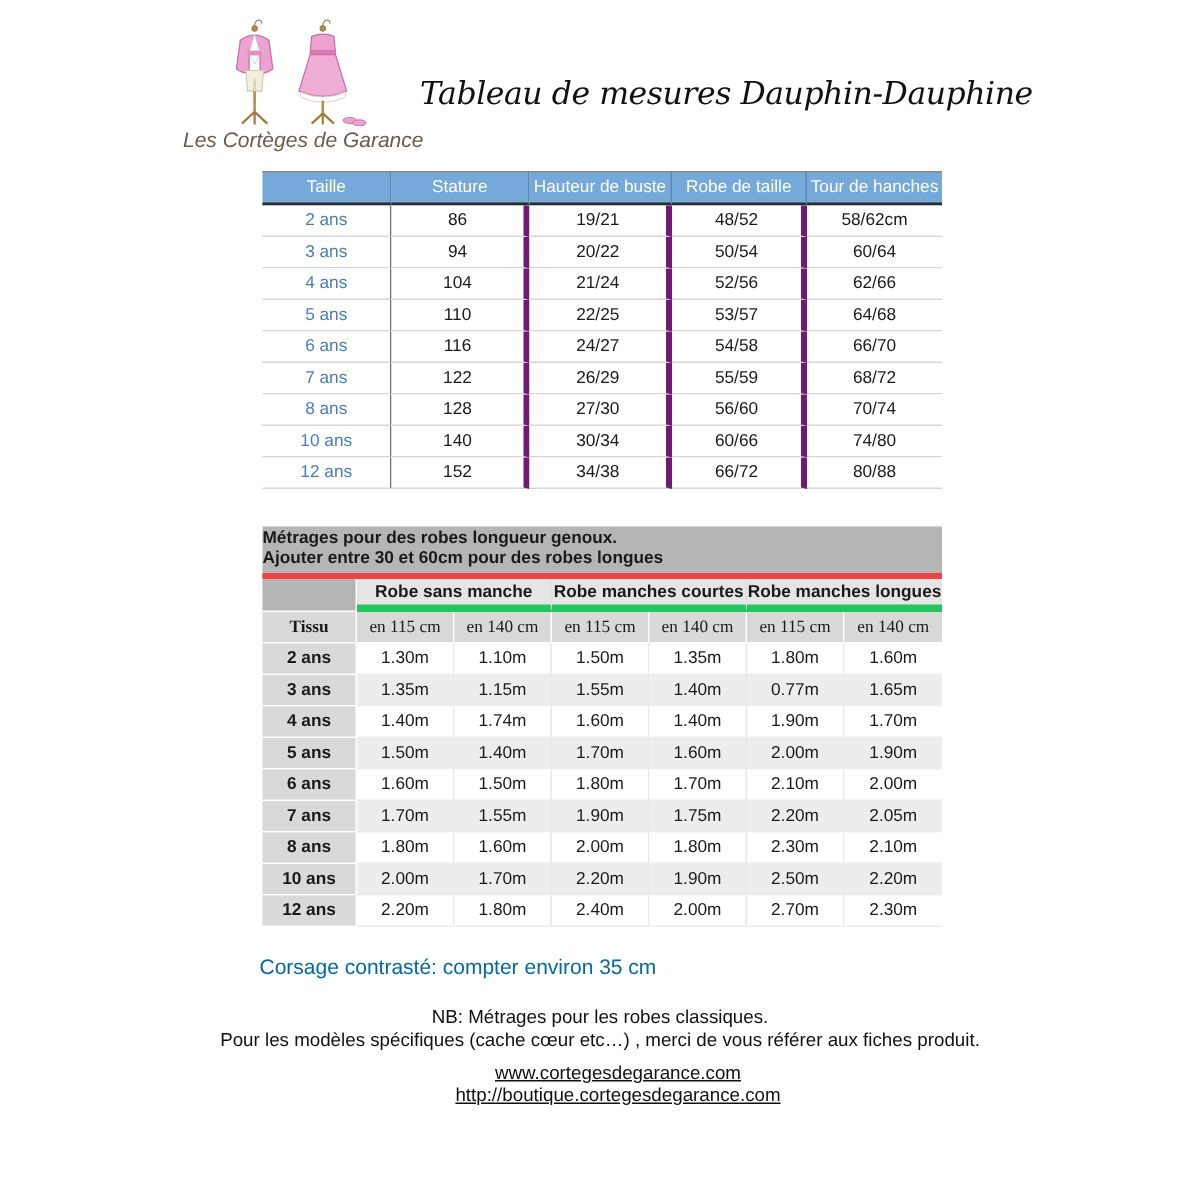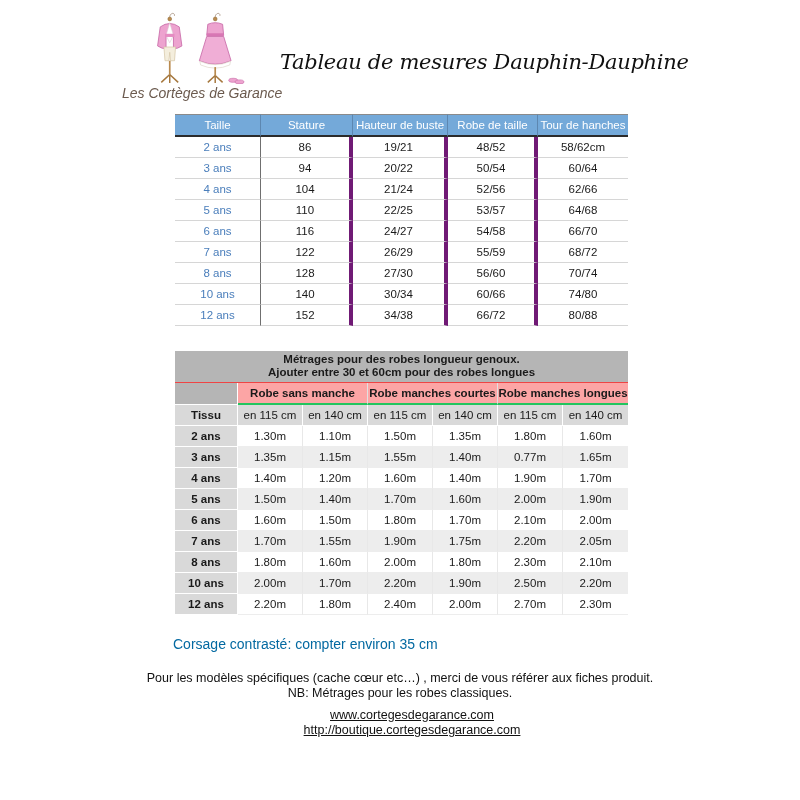--- a/index.html
+++ b/index.html
@@ -38,32 +38,32 @@
   .t1 td {
     height:21px; text-align:center; vertical-align:middle; background:#fff;
     border-bottom:1px solid #d6d6d6; border-right:4px solid #701a75;
   }
   .t1 td:first-child { color:var(--age-blue); border-right:1px solid #6f6f6f; }
   .t1 td:last-child { border-right:none; }
 
   
   .t2 { position:absolute; left:175px; top:351px; width:453px; font-size:11.5px; }
   .t2 .band td {
-    background:var(--band-gray); font-weight:700; text-align:center;
-    padding:2px 0 3px 0; line-height:13px; border-bottom:1px solid #ef4444;
+    background:var(--band-gray); font-weight:700; text-align:left;
+    padding:2px 0 3px 0; line-height:13px; border-bottom:4px solid #ef4444;
   }
   .t2 .groups td {
     height:22px; text-align:center; vertical-align:middle; font-weight:700;
-    background:#fca5a5; border-right:1px solid #e0e0e0; border-bottom:2px solid #22c55e;
+    background:#e5e5e5; border-right:1px solid #e0e0e0; border-bottom:5px solid #22c55e;
   }
   .t2 .groups td.corner { background:var(--band-gray); border-right:1px solid #fff; border-bottom:1px solid #fff; }
   .t2 .groups td:last-child { border-right:none; }
   .t2 .tissu td {
     height:21px; text-align:center; vertical-align:middle;
-    background:var(--cell-gray); border-right:1px solid #fff; border-bottom:1px solid #fff;
+    background:var(--cell-gray); border-right:1px solid #fff; border-bottom:1px solid #fff;font-family:Liberation Serif, serif;
   }
   .t2 .tissu td.lbl { font-weight:700; }
   .t2 .tissu td:last-child { border-right:none; }
   .t2 tbody td {
     height:21px; text-align:center; vertical-align:middle; background:#fff;
     border-right:1px solid #e8e8e8; border-bottom:1px solid #ededed;
   }
   .t2 tbody td.lbl {
     background:var(--cell-gray); font-weight:700;
     border-right:1px solid #fff; border-bottom:1px solid #fff;
@@ -250,21 +250,21 @@
           <td>1.35m</td>
           <td>1.15m</td>
           <td>1.55m</td>
           <td>1.40m</td>
           <td>0.77m</td>
           <td>1.65m</td>
         </tr>
         <tr>
           <td class="lbl">4 ans</td>
           <td>1.40m</td>
-          <td>1.20m</td>
+          <td>1.74m</td>
           <td>1.60m</td>
           <td>1.40m</td>
           <td>1.90m</td>
           <td>1.70m</td>
         </tr>
         <tr class="alt">
           <td class="lbl">5 ans</td>
           <td>1.50m</td>
           <td>1.40m</td>
           <td>1.70m</td>
@@ -315,21 +315,21 @@
           <td>2.40m</td>
           <td>2.00m</td>
           <td>2.70m</td>
           <td>2.30m</td>
         </tr>
       </tbody>
   </table>
 
   <p class="corsage">Corsage contrasté: compter environ 35 cm</p>
   <div class="nb">
+    <div>NB: Métrages pour les robes classiques.</div>
     <div>Pour les modèles spécifiques (cache cœur etc…) , merci de vous référer aux fiches produit.</div>
-    <div>NB: Métrages pour les robes classiques.</div>
   </div>
   <div class="links">
     <a>www.cortegesdegarance.com</a>
     <a>http://boutique.cortegesdegarance.com</a>
   </div>
 
 </div>
 
 </body></html>

